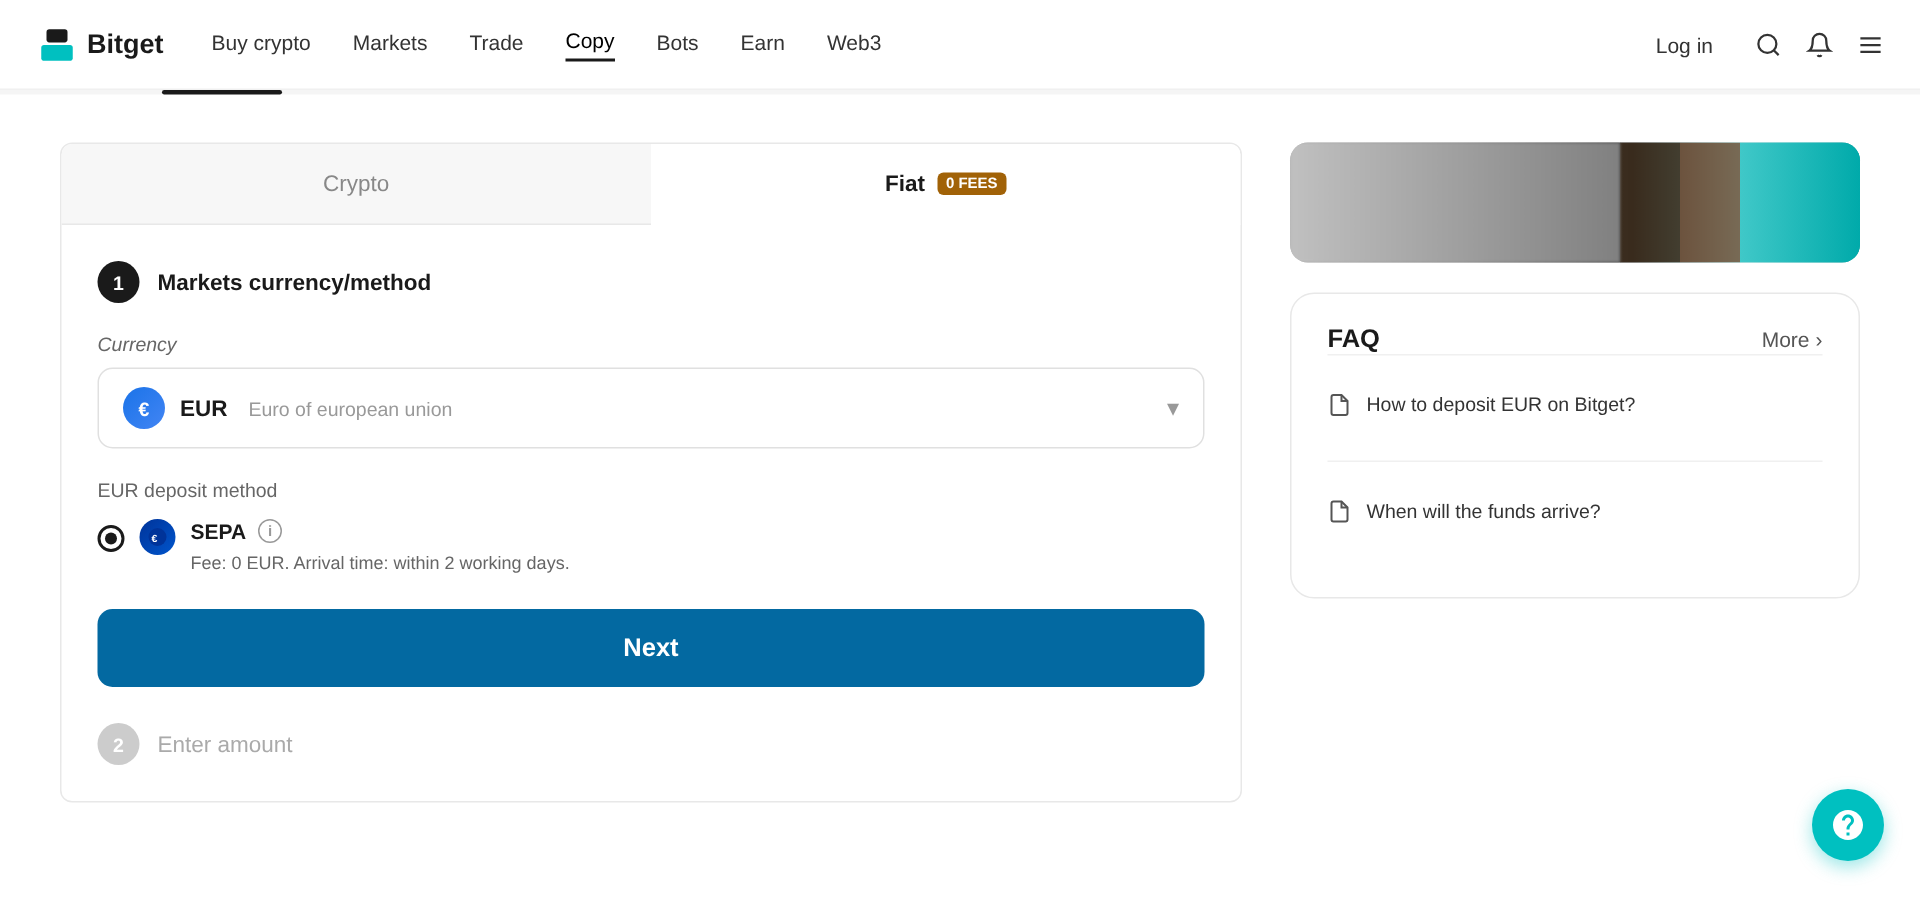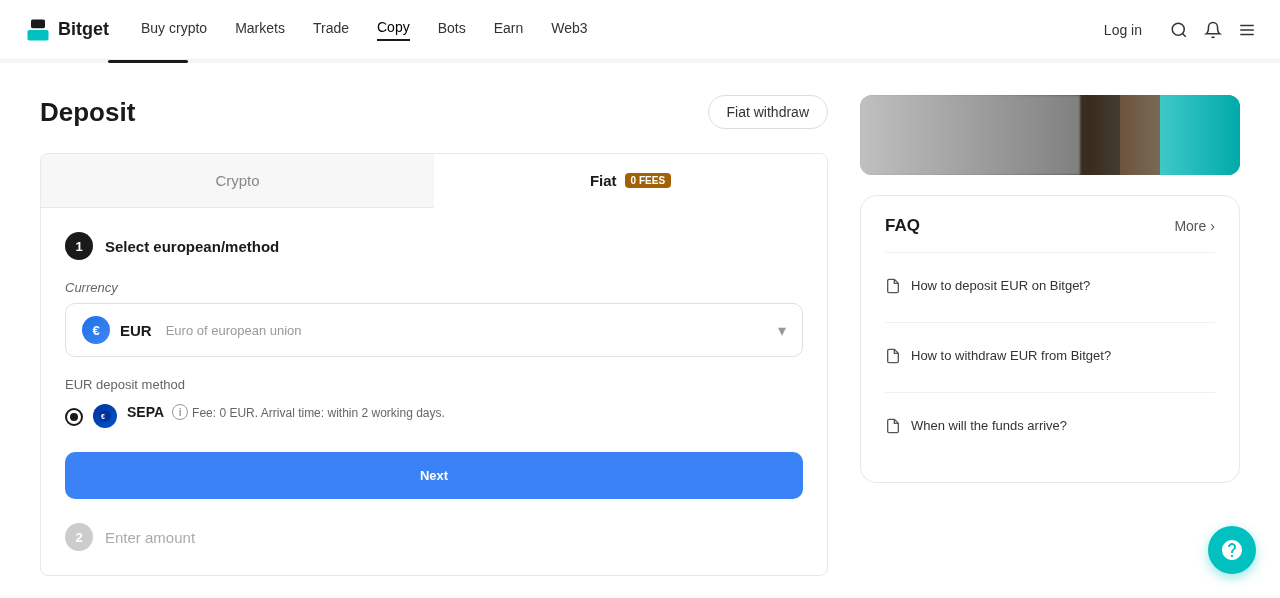--- a/index.html
+++ b/index.html
@@ -64,40 +64,40 @@
     .eur-icon { width: 28px; height: 28px; border-radius: 50%; background: linear-gradient(135deg, #1a73e8, #4285f4); display: flex; align-items: center; justify-content: center; color: #fff; font-size: 13px; font-weight: 700; }
     .currency-name { font-weight: 600; font-size: 15px; }
     .currency-full { color: #999; font-size: 13px; margin-left: 4px; }
     .chevron-down { color: #999; font-size: 16px; }
 
     
     .deposit-method-label { font-size: 13px; color: #666; margin-bottom: 12px; }
     .method-option { display: flex; align-items: flex-start; gap: 10px; }
     .radio-outer { width: 18px; height: 18px; border-radius: 50%; border: 2px solid #1a1a1a; display: flex; align-items: center; justify-content: center; flex-shrink: 0; margin-top: 2px; }
     .radio-inner { width: 8px; height: 8px; border-radius: 50%; background: #1a1a1a; }
-    .method-info { display: flex; flex-direction: row; gap: 4px; }
+    .method-info { display: flex; flex-direction: column; gap: 4px; }
     .method-name-row { display: flex; align-items: center; gap: 8px; }
     .sepa-icon { width: 24px; height: 24px; border-radius: 50%; background: linear-gradient(135deg, #003399, #0055cc); display: flex; align-items: center; justify-content: center; }
     .sepa-icon svg { width: 14px; height: 14px; }
     .method-name { font-weight: 600; font-size: 14px; }
     .info-icon { width: 16px; height: 16px; border-radius: 50%; border: 1.5px solid #999; display: flex; align-items: center; justify-content: center; color: #999; font-size: 10px; font-weight: 700; cursor: pointer; }
     .method-fee { font-size: 12px; color: #666; margin-top: 2px; }
 
     
-    .btn-next { display: block; width: 100%; background: #3b82f6; color: #fff; border: none; border-radius: 10px; padding: 16px; font-size: 13px; font-weight: 600; cursor: pointer; margin-top: 24px; }
+    .btn-next { display: block; width: 100%; background: #0369a1; color: #fff; border: none; border-radius: 10px; padding: 16px; font-size: 17px; font-weight: 600; cursor: pointer; margin-top: 24px; }
 
     
     .step2 { margin-top: 24px; display: flex; align-items: center; gap: 12px; }
     .step2-title { font-size: 15px; color: #aaa; }
 
     
     .promo-banner { width: 100%; height: 80px; border-radius: 12px; overflow: hidden; margin-bottom: 20px; background: linear-gradient(90deg, #b0b0b0 0%, #888 30%, #555 50%, #333 60%, #7cc8c8 80%, #3ab5b5 90%, #1a9595 100%); position: relative; }
 
     .faq-card { background: #fff; border: 1px solid #e8e8e8; border-radius: 16px; padding: 20px 24px; }
-    .faq-header { display: flex; align-items: center; justify-content: space-between; margin-bottom: 16px; }
+    .faq-header { display: flex; align-items: center; justify-content: space-between; }
     .faq-title { font-size: 17px; font-weight: 700; }
     .faq-more { display: flex; align-items: center; gap: 4px; color: #555; font-size: 14px; cursor: pointer; justify-content: center; }
     .faq-more-arrow { font-size: 14px; }
     .faq-item { display: flex; align-items: flex-start; gap: 10px; padding: 24px 0; border-top: 1px solid #f0f0f0; cursor: pointer; }
     .faq-doc-icon { color: #555; font-size: 16px; flex-shrink: 0; margin-top: 1px; }
     .faq-text { font-size: 13px; color: #333; line-height: 1.4; }
 
     
     .support-btn { position: fixed; bottom: 24px; right: 24px; width: 48px; height: 48px; border-radius: 50%; background: #00c0c0; display: flex; align-items: center; justify-content: center; cursor: pointer; box-shadow: 0 4px 12px rgba(0,192,192,0.4); }
     .support-btn svg { width: 24px; height: 24px; fill: #fff; }
@@ -146,40 +146,36 @@
   </div>
 </nav>
 
 <div class="tab-underline-bar">
   <div class="tab-underline-indicator"></div>
 </div>
 
 <div class="main-container">
 
   <div class="left-panel">
-    <div class="page-header">
-      <h1 class="page-title">Deposit</h1>
-      <button class="btn-fiat-withdraw">Fiat withdraw</button>
-    </div>
 
     <div class="deposit-card">
 
       <div class="tabs">
         <div class="tab">Crypto</div>
         <div class="tab active tab-fiat">
           <span>Fiat</span>
           <span class="fees-badge">0 FEES</span>
         </div>
       </div>
 
       <div class="card-body">
 
         <div class="step-header">
           <div class="step-num">1</div>
-          <span class="step-title">Select european/method</span>
+          <span class="step-title">Markets currency/method</span>
         </div>
 
         <p class="field-label">Currency</p>
         <div class="currency-select">
           <div class="currency-left">
             <div class="eur-icon">€</div>
             <span class="currency-name">EUR</span>
             <span class="currency-full">Euro of european union</span>
           </div>
           <span class="chevron-down">▾</span>
@@ -241,29 +237,20 @@
       <div class="faq-item">
         <span class="faq-doc-icon">
           <svg width="16" height="16" viewBox="0 0 24 24" fill="none" stroke="currentColor" stroke-width="2">
               <path d="M14 2H6a2 2 0 0 0-2 2v16a2 2 0 0 0 2 2h12a2 2 0 0 0 2-2V8z"></path>
               <polyline points="14 2 14 8 20 8"></polyline>
             </svg>
         </span>
         <span class="faq-text">How to deposit EUR on Bitget?</span>
       </div>
 
-      <div class="faq-item">
-        <span class="faq-doc-icon">
-          <svg width="16" height="16" viewBox="0 0 24 24" fill="none" stroke="currentColor" stroke-width="2">
-              <path d="M14 2H6a2 2 0 0 0-2 2v16a2 2 0 0 0 2 2h12a2 2 0 0 0 2-2V8z"></path>
-              <polyline points="14 2 14 8 20 8"></polyline>
-            </svg>
-        </span>
-        <span class="faq-text">How to withdraw EUR from Bitget?</span>
-      </div>
 
       <div class="faq-item">
         <span class="faq-doc-icon">
           <svg width="16" height="16" viewBox="0 0 24 24" fill="none" stroke="currentColor" stroke-width="2">
               <path d="M14 2H6a2 2 0 0 0-2 2v16a2 2 0 0 0 2 2h12a2 2 0 0 0 2-2V8z"></path>
               <polyline points="14 2 14 8 20 8"></polyline>
             </svg>
         </span>
         <span class="faq-text">When will the funds arrive?</span>
       </div>

